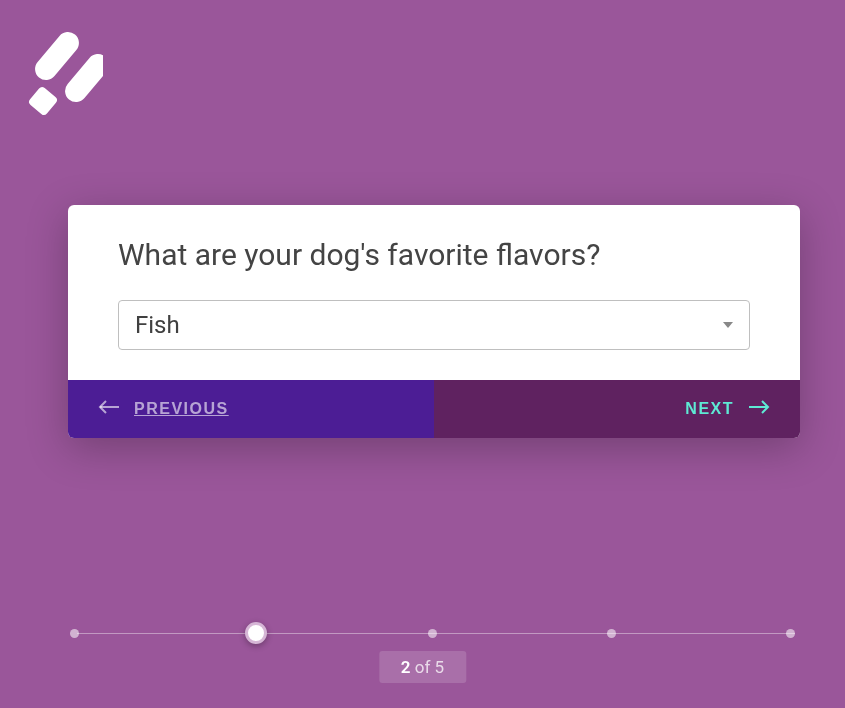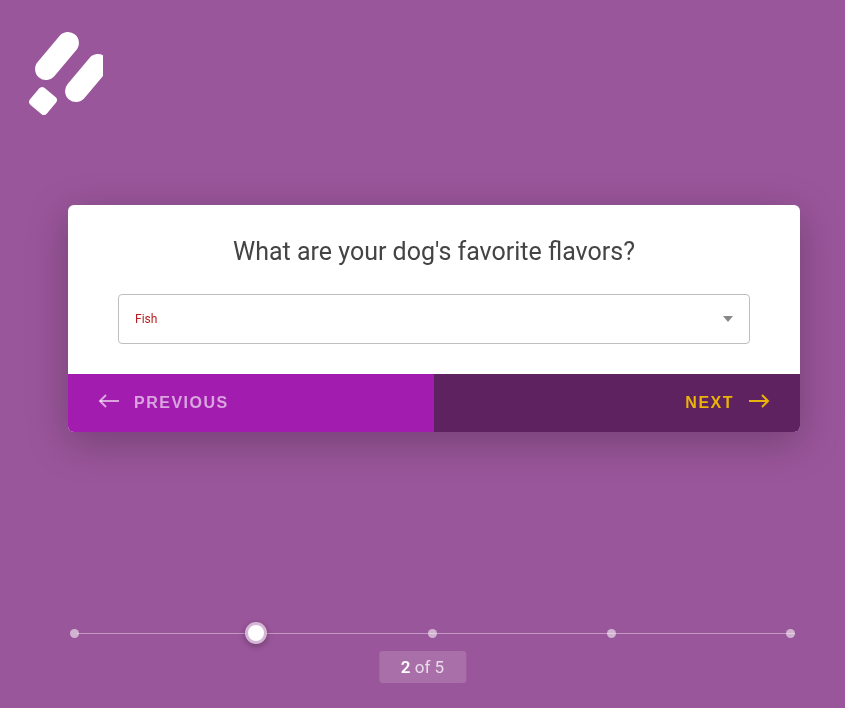--- a/index.html
+++ b/index.html
@@ -29,42 +29,42 @@
       width: 732px;
       background: #fff;
       border-radius: 6px;
       box-shadow: 0 10px 40px rgba(0,0,0,0.25);
       overflow: hidden;
     }
     .card-body {
       padding: 32px 50px 30px 50px;
     }
     .question {
-      font-size: 25px;
+      font-size: 30px;
       color: #444;
-      text-align: center;
+      text-align: left;
       font-weight: 400;
       margin-bottom: 28px;
     }
     .select-wrapper {
       position: relative;
       width: 100%;
       height: 50px;
       border: 1px solid #bfbfbf;
       border-radius: 4px;
       background: #fff;
       display: flex;
       align-items: center;
       padding: 0 16px;
       cursor: pointer;
     }
     .select-value {
       flex: 1;
-      font-size: 12px;
-      color: #b91c1c;
+      font-size: 24px;
+      color: #404040;
     }
     .select-caret {
       width: 0;
       height: 0;
       border-left: 5px solid transparent;
       border-right: 5px solid transparent;
       border-top: 6px solid #888;
     }
     .card-footer {
       display: flex;
@@ -76,27 +76,28 @@
       align-items: center;
       padding: 0 30px;
       font-size: 16px;
       font-weight: 600;
       letter-spacing: 1.5px;
       cursor: pointer;
       border: none;
       background: none;
     }
     .nav-prev {
-      background: #a21caf;
+      background: #4c1d95;
       color: rgba(255,255,255,0.6);
       justify-content: flex-start;
+      text-decoration: underline;
     }
     .nav-next {
       background: #5f2260;
-      color: #eab308;
+      color: #5eead4;
       justify-content: flex-end;
     }
     .nav-prev .arrow {
       margin-right: 14px;
     }
     .nav-next .arrow {
       margin-left: 14px;
     }
     .progress {
       position: absolute;

